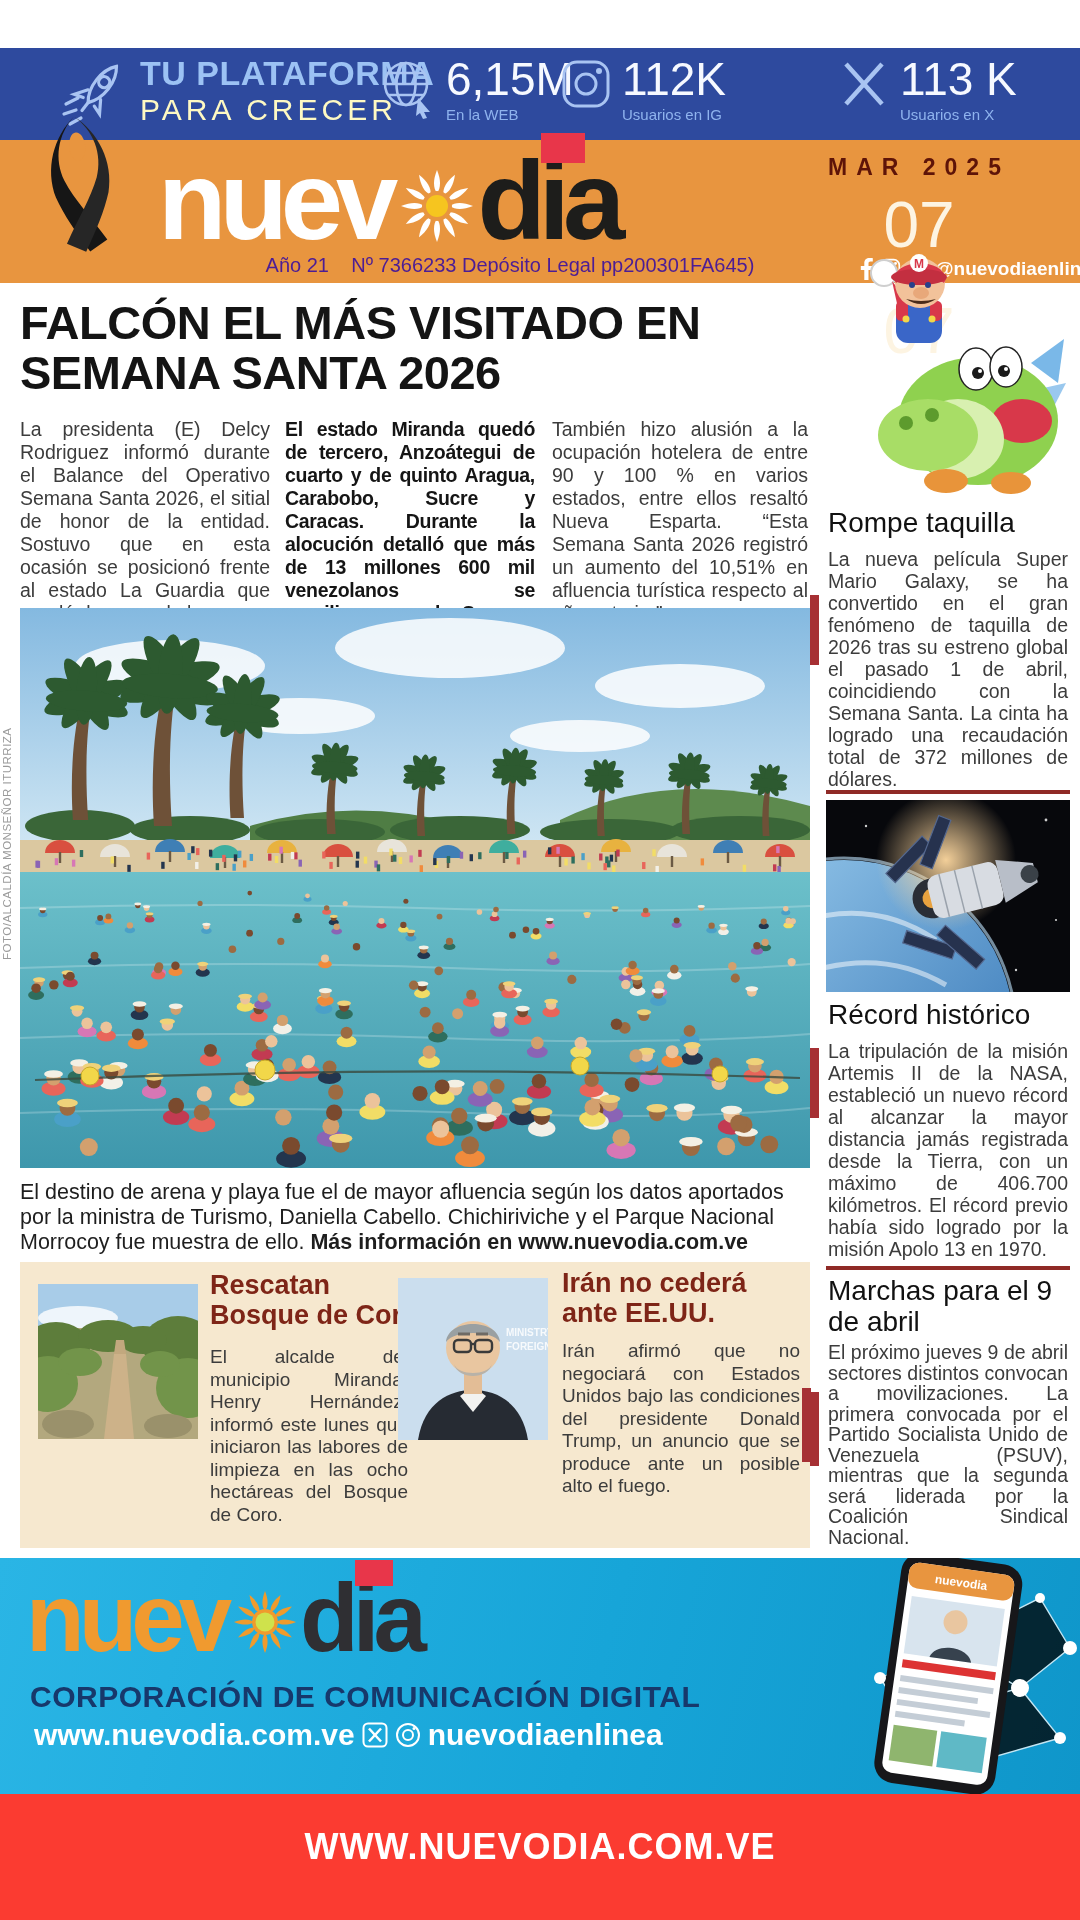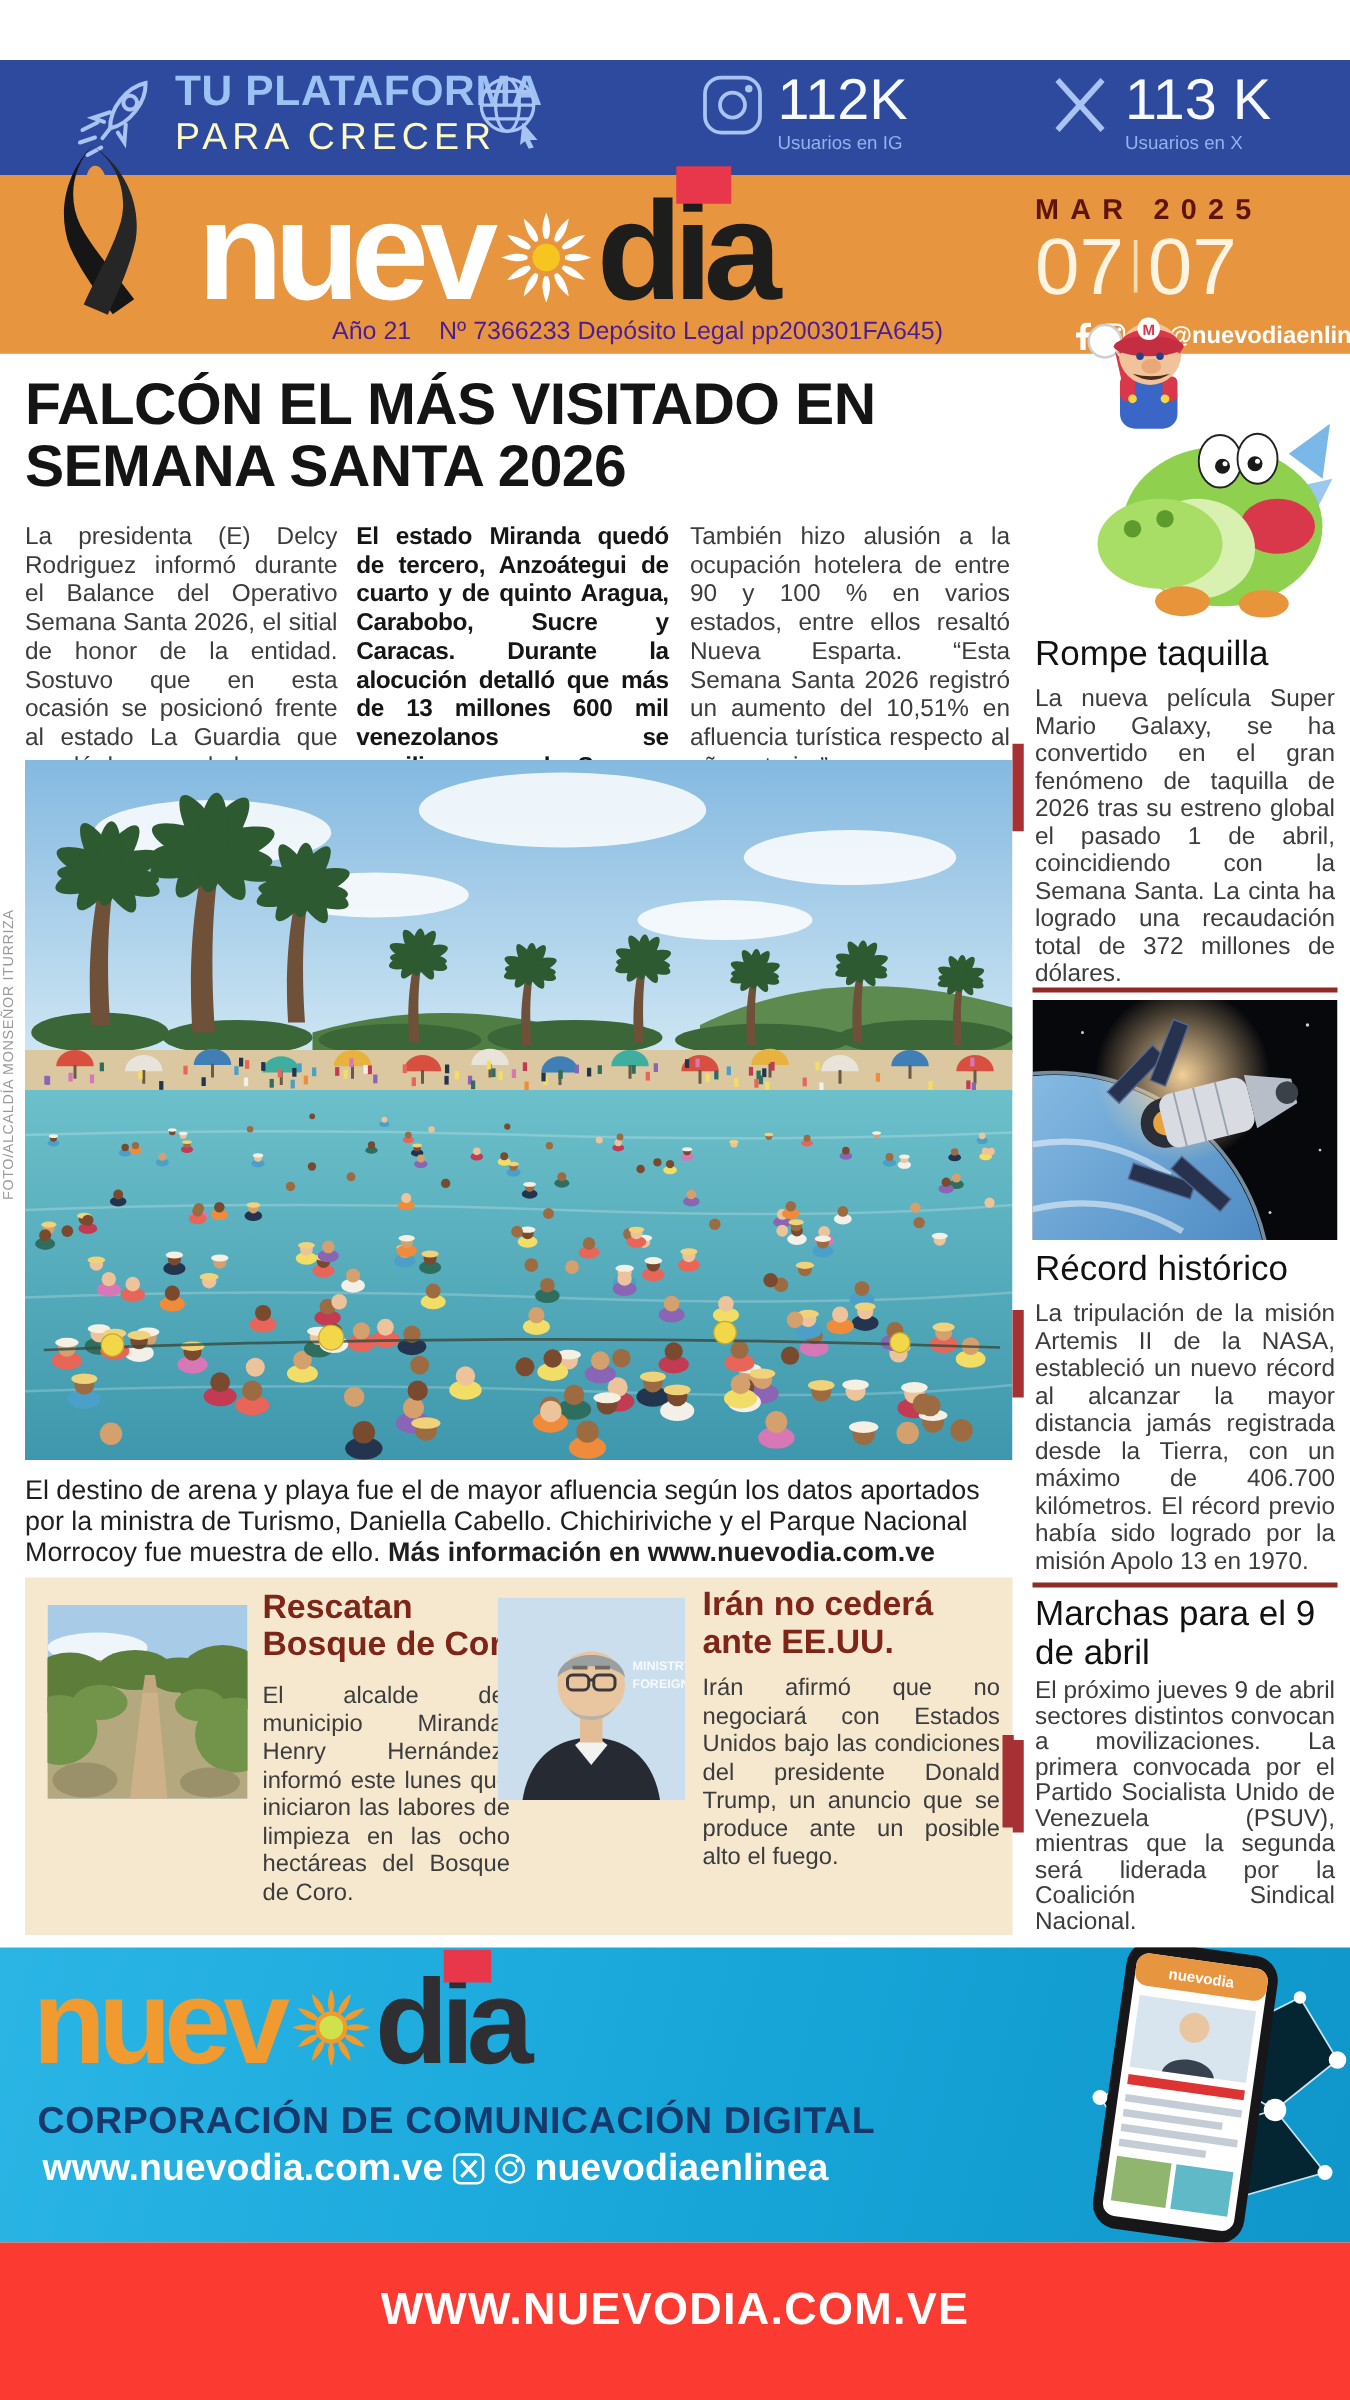--- a/index.html
+++ b/index.html
@@ -21,21 +21,21 @@
   .masthead { position:absolute; top:140px; left:0; width:1080px; height:143px; background:#e8953f; z-index:2; }
   .ribbon { position:absolute; left:22px; top:112px; z-index:6; }
   .logo { position:absolute; left:158px; top:6px; display:flex; align-items:center; height:110px; }
   .logo .nuev { font-size:112px; font-weight:700; color:#fff; letter-spacing:-7px; line-height:1; }
   .logo .sunwrap { margin:14px -4px 0 2px; }
   .logo .dia { position:relative; font-size:112px; font-weight:700; color:#1d1d1b; letter-spacing:-7px; line-height:1; }
   .logo .dia .red-accent { position:absolute; left:64px; top:-12px; width:44px; height:30px; background:#e8364a; }
   .edition { position:absolute; left:160px; top:114px; width:700px; text-align:center; font-size:20px; color:#4c1d95; white-space:pre; }
   .dateblock { position:absolute; left:828px; top:14px; }
   .dmy { font-size:23px; font-weight:600; color:#5e1408; letter-spacing:9px; }
-  .dday { display:flex; align-items:center; margin-top:0; }
+  .dday { display:flex; align-items:center; margin-top:12px;flex-direction:column; }
   .dday .dd { font-size:64px; font-weight:400; color:#fdf4e2; line-height:1; }
   .dday .sep { width:3px; height:42px; background:#f8e8c8; opacity:.85; margin:0 8px; }
   .mh-social { position:absolute; left:860px; top:118px; display:flex; align-items:center; gap:6px; color:#fff; }
   .mh-social .handle { font-size:19px; font-weight:600; color:#fff; margin-left:2px; }
 
   
   .headline { position:absolute; left:20px; top:298px; width:800px; font-size:47px; font-weight:700; line-height:1.06; color:#141414; letter-spacing:-.5px; }
   .bodycol { position:absolute; top:418px; font-size:19.5px; line-height:23px; color:#3c3c3c; text-align:justify; }
   .col1 { left:20px;  width:250px; }
   .col2 { left:285px; width:250px; font-weight:700; color:#151515; letter-spacing:-.3px; }
@@ -98,20 +98,24 @@
       <svg width="56" height="62" viewBox="0 0 56 62">
         <g stroke="#a9c4f2" stroke-width="2.6" fill="none">
           <circle cx="26" cy="26" r="21"></circle>
           <ellipse cx="26" cy="26" rx="9.5" ry="21"></ellipse>
           <path d="M5 26 H47"></path>
             <path d="M8.5 15 H43.5"></path>
             <path d="M8.5 37 H43.5"></path>
         </g>
         <path d="M38 40 L50 54 L44 54 L47 60 L43 61 L40 55 L36 58 Z" fill="#a9c4f2"></path>
       </svg>
+      <div>
+        <div class="num">6,15M</div>
+        <div class="lbl">En la WEB</div>
+      </div>
     </div>
 
     <div class="stat" style="left:560px">
       <svg width="52" height="52" viewBox="0 0 52 52">
         <g stroke="#a9c4f2" stroke-width="3" fill="none">
           <rect x="4" y="4" width="44" height="44" rx="13"></rect>
           <circle cx="26" cy="26" r="10"></circle>
           <circle cx="39" cy="13" r="3" fill="#a9c4f2" stroke="none"></circle>
         </g>
       </svg>

